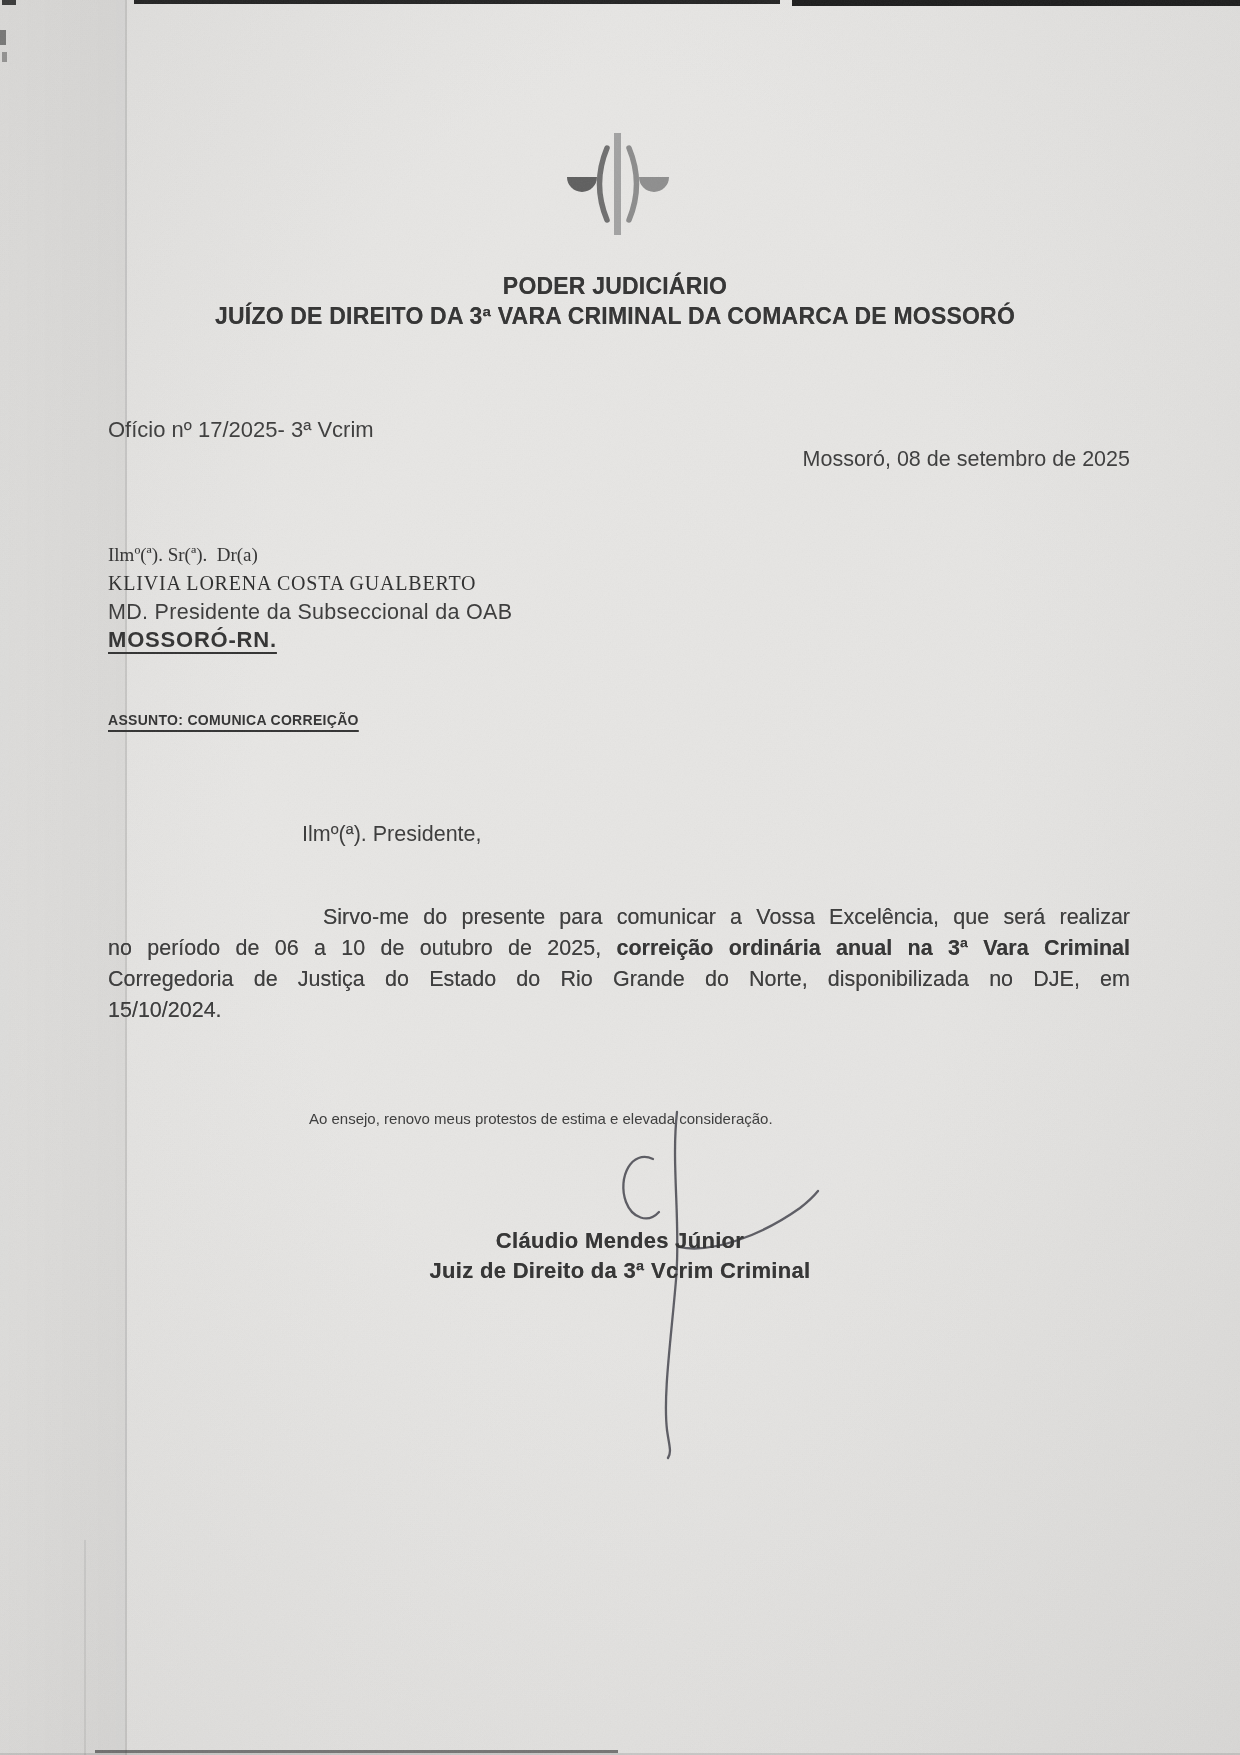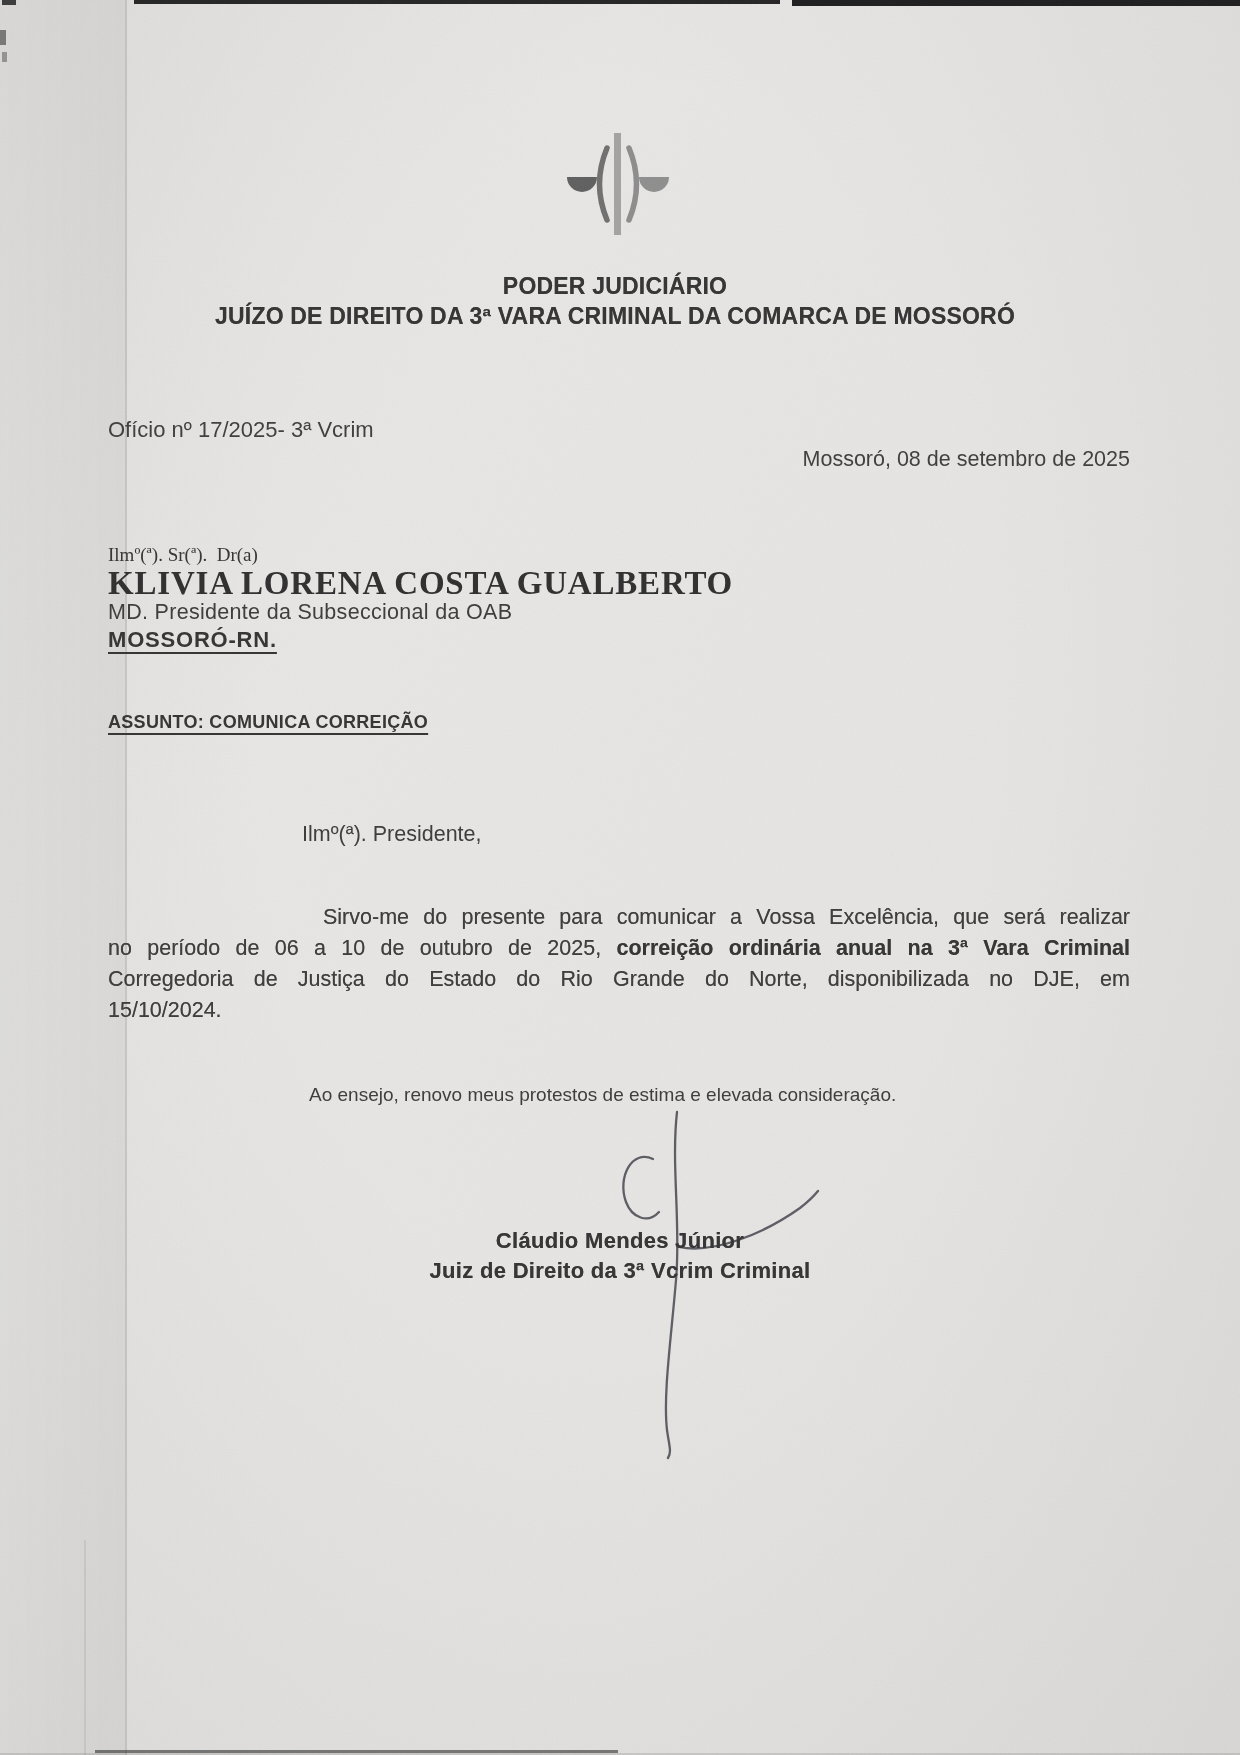--- a/index.html
+++ b/index.html
@@ -62,45 +62,45 @@
   }
   .dateline {
     position: absolute; left: 108px; top: 447px; width: 1022px;
     text-align: right; font-size: 21.5px; color: #3d3d3d;
   }
 
   
   .addressee { position: absolute; left: 108px; top: 540px; width: 700px; }
   .addr-to        { font-size: 21.5px; line-height: 28px; }
   .addr-honorific { font-family: "Liberation Serif", "DejaVu Serif", serif; font-size: 19px; line-height: 29px; color: #333; white-space: pre-wrap; }
-  .addr-name      { font-family: "Liberation Serif", "DejaVu Serif", serif; font-size: 33px; line-height: 29px; font-weight: bold; color: #2e2e2e; letter-spacing: 0.8px; }
+  .addr-name      { font-family: "Liberation Serif", "DejaVu Serif", serif; font-size: 20px; line-height: 29px; font-weight: normal; color: #2e2e2e; letter-spacing: 0.8px; }
   .addr-role      { font-size: 21.5px; line-height: 28px; letter-spacing: 0.3px; }
   .addr-city      { font-size: 22px; line-height: 28px; font-weight: bold; color: #333;
                     letter-spacing: 0.8px; text-decoration: underline; text-decoration-thickness: 2px; text-underline-offset: 5px; }
 
   .subject {
     position: absolute; left: 108px; top: 712px;
-    font-size: 18px; font-weight: bold; color: #333; letter-spacing: 0.3px;
+    font-size: 14px; font-weight: bold; color: #333; letter-spacing: 0.3px;
     text-decoration: underline; text-decoration-thickness: 2px; text-underline-offset: 5px;
   }
 
   .salutation { position: absolute; left: 302px; top: 822px; font-size: 21.5px; }
 
   
   .body-text {
     position: absolute; left: 108px; top: 902px; width: 1022px;
     font-size: 21.5px; line-height: 31px; color: #3b3b3b;
     text-shadow: 0 0 0.4px rgba(60,60,60,0.6);
   }
   .body-line { width: 100%; }
   .jline { text-align: justify; text-align-last: justify; }
   .indent { text-indent: 215px; }
   .b { font-weight: bold; color: #333; }
 
-  .closing { position: absolute; left: 302px; top: 1084px; font-size: 19px; margin-left: 7px; }
+  .closing { position: absolute; left: 302px; top: 1110px; font-size: 15px; margin-left: 7px; }
 
   
   .signature { position: absolute; left: 540px; top: 1095px; width: 300px; height: 375px; pointer-events: none; }
 
   .signer {
     position: absolute; left: 120px; top: 1226px; width: 1000px;
     text-align: center; font-weight: bold; font-size: 22px; line-height: 30px;
     color: #333; letter-spacing: 0.3px;
     text-shadow: 0 0 0.5px rgba(60,60,60,0.7);
   }

